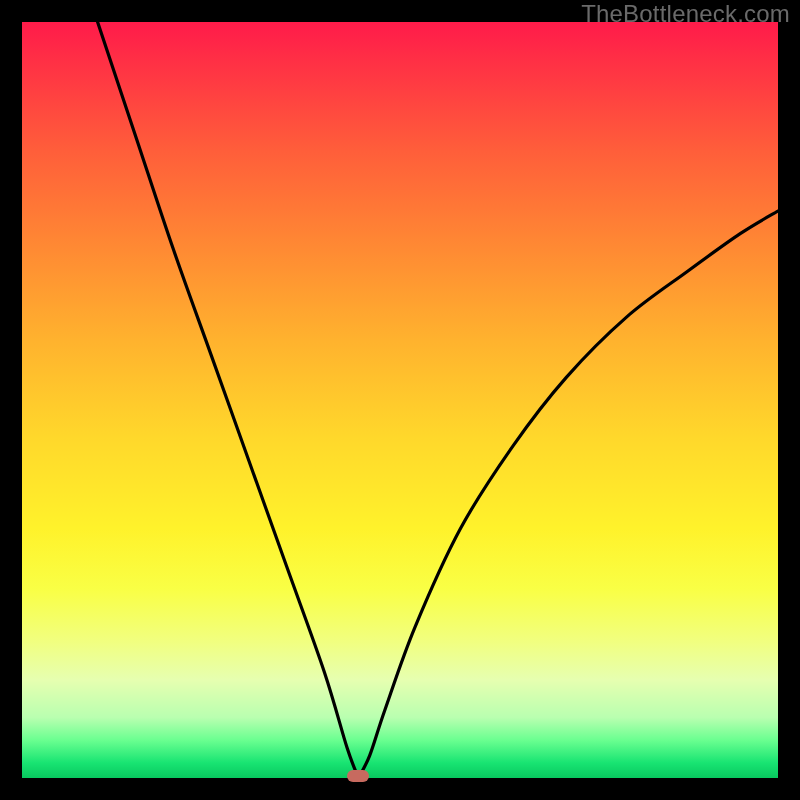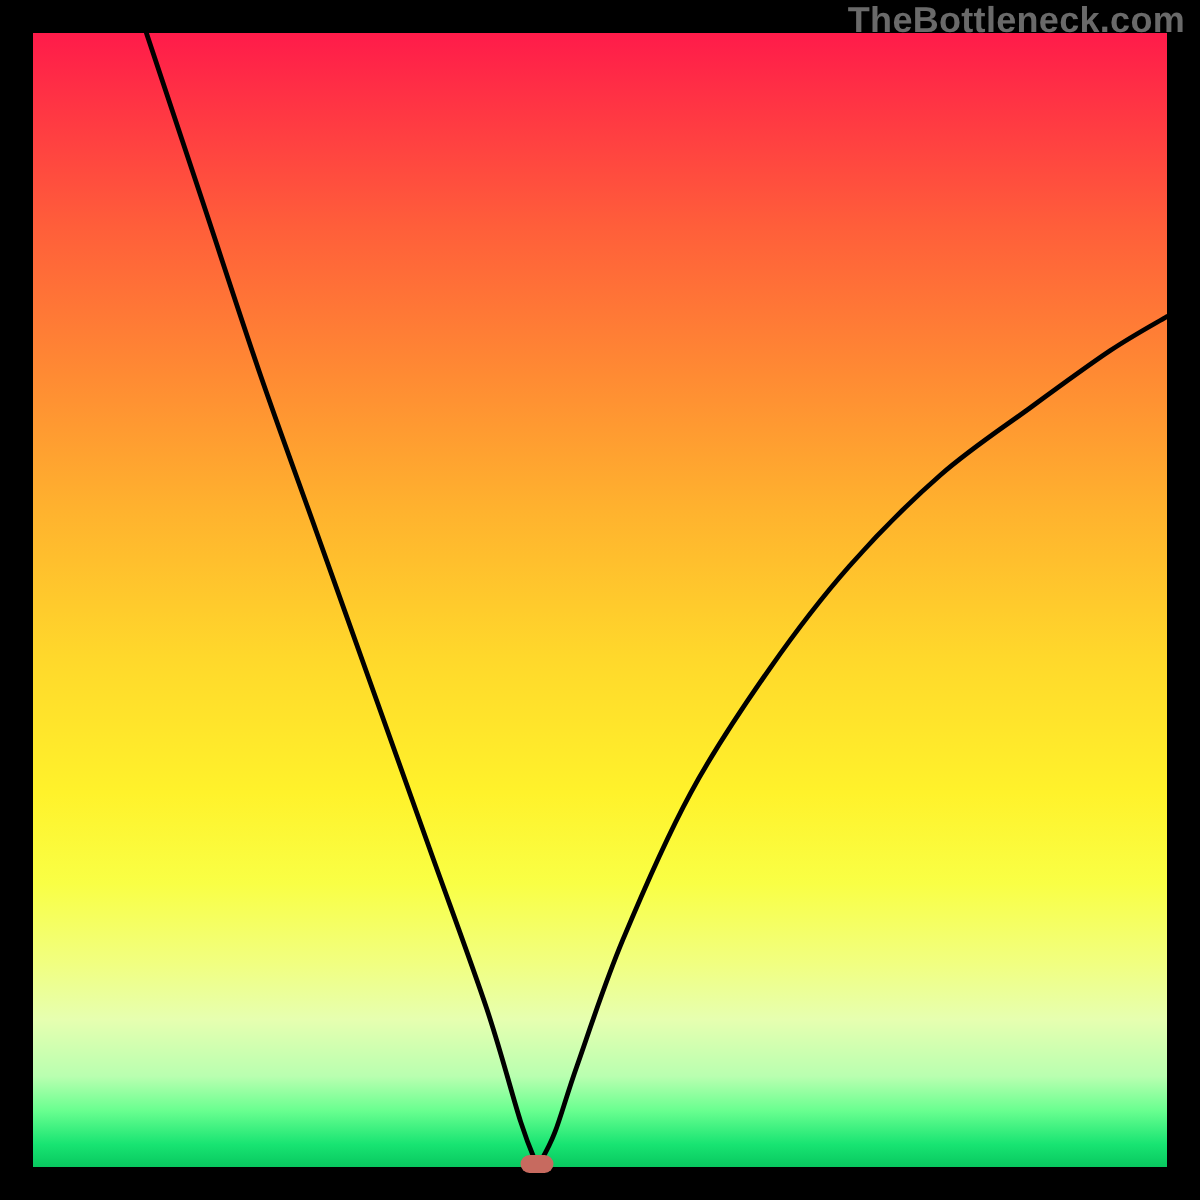--- a/index.html
+++ b/index.html
@@ -33,21 +33,21 @@
       #18e472 98%,
       #08c85f 100%
     );
   }
   .watermark {
     position: absolute;
     top: 0px;
     right: 10px;
     font-family: Arial, Helvetica, sans-serif;
     font-size: 24px;
-    font-weight: 700;
+    font-weight: 400;
     color: #6a6a6a;
     letter-spacing: 0.2px;
   }
   svg.curve {
     position: absolute;
     left: 0;
     top: 0;
     width: 756px;
     height: 756px;
   }

